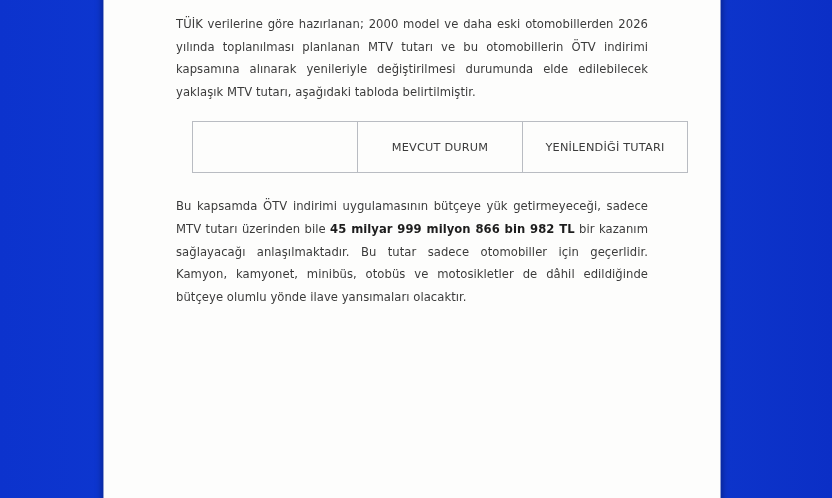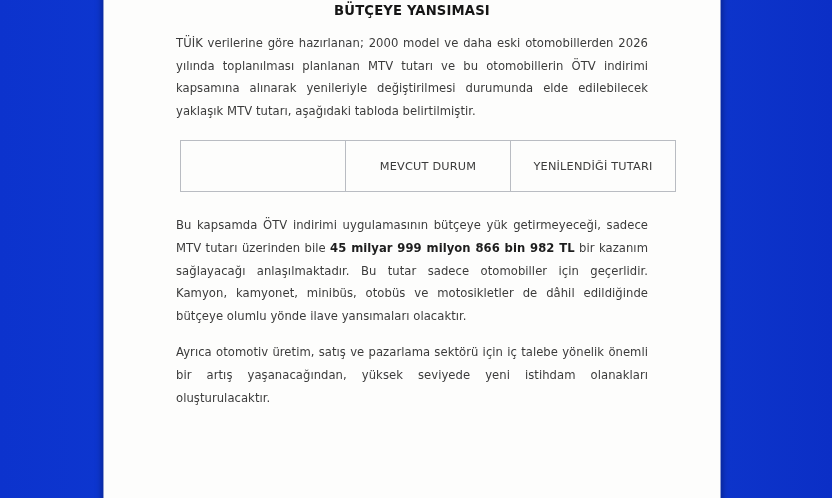--- a/index.html
+++ b/index.html
@@ -75,21 +75,21 @@
   }
   p.para:last-child { margin-bottom: 0; }
   p.para b {
     font-weight: bold;
     color: #1d1d1d;
   }
 
   
   .table-wrap {
     padding: 0 72px;
-    margin: 18px 0 22px 4px;
+    margin: 18px 0 22px 16px;
   }
   table.mtv-table {
     border-collapse: collapse;
     width: 468px;
     table-layout: fixed;
     font-family: "DejaVu Sans", sans-serif;
   }
   table.mtv-table td {
     border: 1px solid #b9bcc2;
     color: #3b3b3b;
@@ -111,21 +111,20 @@
 </head>
 <body>
 
 <div id="screen">
 
   <div id="page">
     <div id="page-inner">
 
       <h1 class="doc-title">
         <span class="title-line-1">ÖTV İNDİRİMİ UYGULAMASININ MTV ÜZERİNDEN</span>
-        <span class="title-line-2">BÜTÇEYE YANSIMASI</span>
       </h1>
 
       <div class="body-block">
         <p class="para">TÜİK verilerine göre hazırlanan; 2000 model ve daha eski otomobillerden 2026 yılında toplanılması planlanan MTV tutarı ve bu otomobillerin ÖTV indirimi kapsamına alınarak yenileriyle değiştirilmesi durumunda elde edilebilecek yaklaşık MTV tutarı, aşağıdaki tabloda belirtilmiştir.</p>
       </div>
 
       <div class="table-wrap">
         <table class="mtv-table">
           <tbody>
             <tr class="head-row">
@@ -133,19 +132,18 @@
               <td class="c1 head-cell">MEVCUT DURUM</td>
               <td class="c2 head-cell">YENİLENDİĞİ TUTARI</td>
             </tr>
           </tbody>
         </table>
       </div>
 
       <div class="body-block">
         <p class="para"><span>Bu kapsamda ÖTV indirimi uygulamasının bütçeye yük getirmeyeceği, sadece MTV tutarı üzerinden bile </span><b>45 milyar 999 milyon 866 bin 982 TL</b><span> bir kazanım sağlayacağı anlaşılmaktadır. Bu tutar sadece otomobiller için geçerlidir. Kamyon, kamyonet, minibüs, otobüs ve motosikletler de dâhil edildiğinde bütçeye olumlu yönde ilave yansımaları olacaktır.</span></p>
 
-        <p class="para">Ayrıca otomotiv üretim, satış ve pazarlama sektörü için iç talebe yönelik önemli bir artış yaşanacağından, yüksek seviyede yeni istihdam olanakları oluşturulacaktır.</p>
       </div>
 
     </div>
   </div>
 
 </div>
 
 </body></html>

